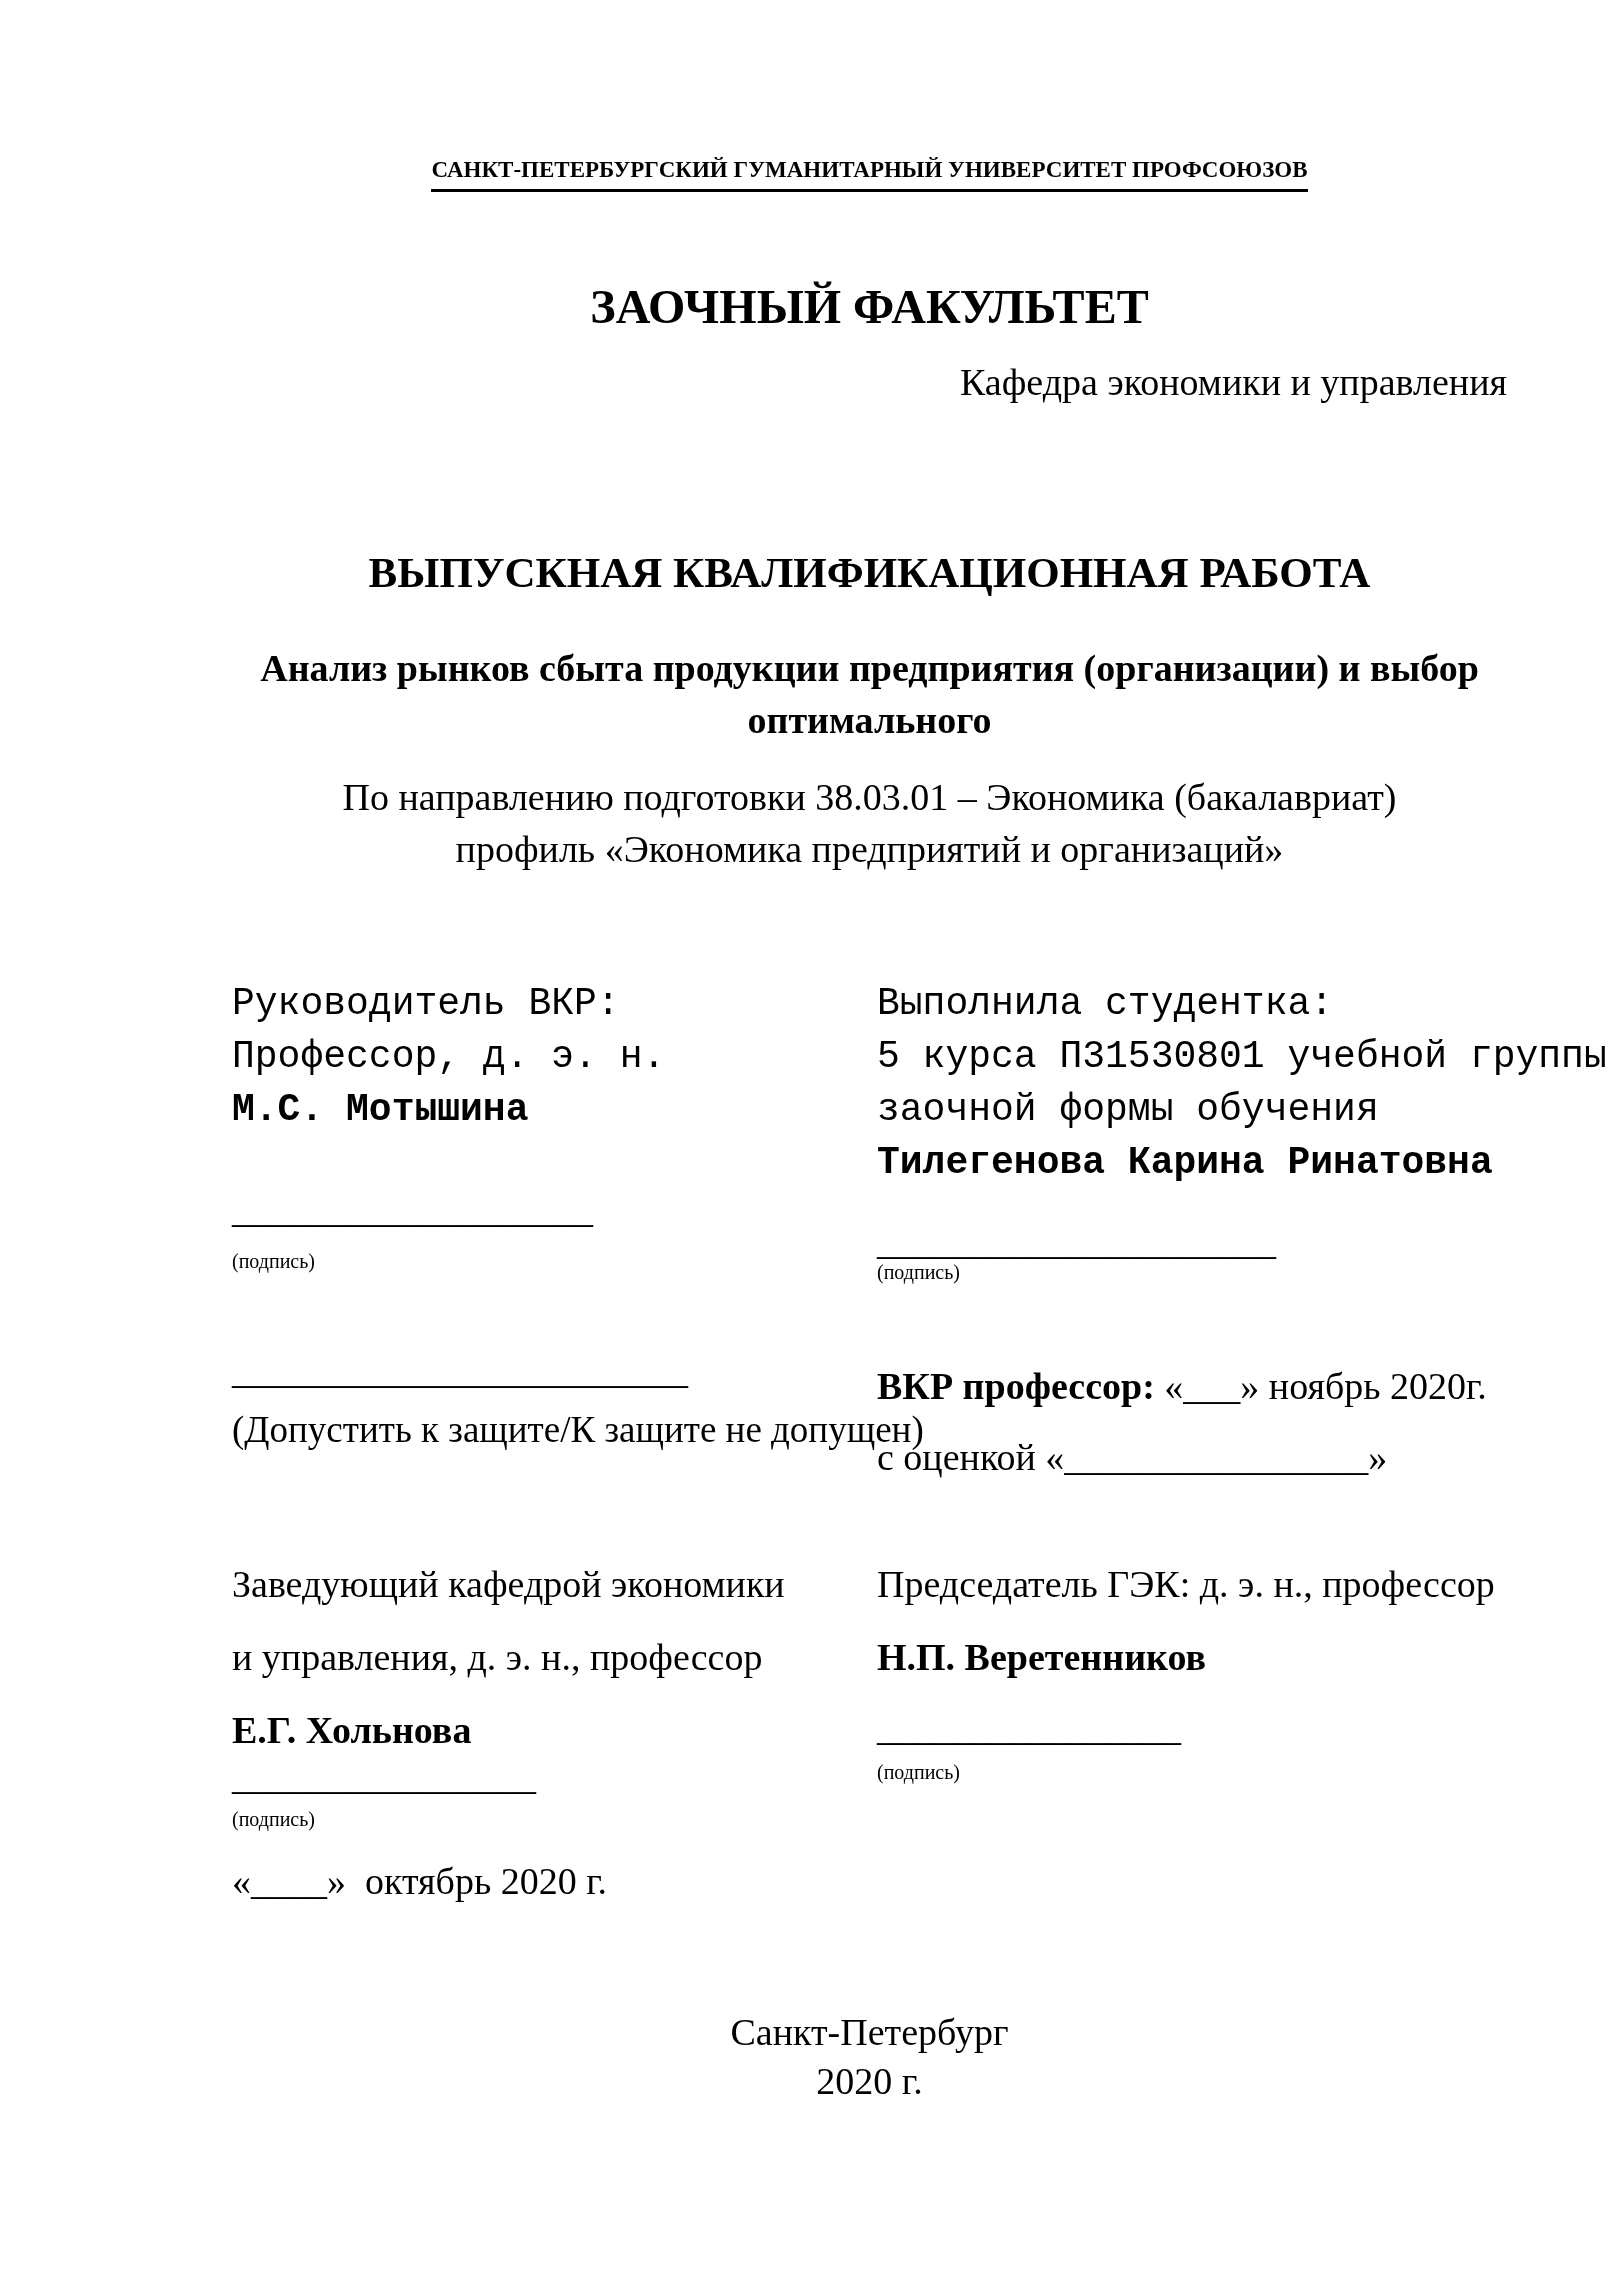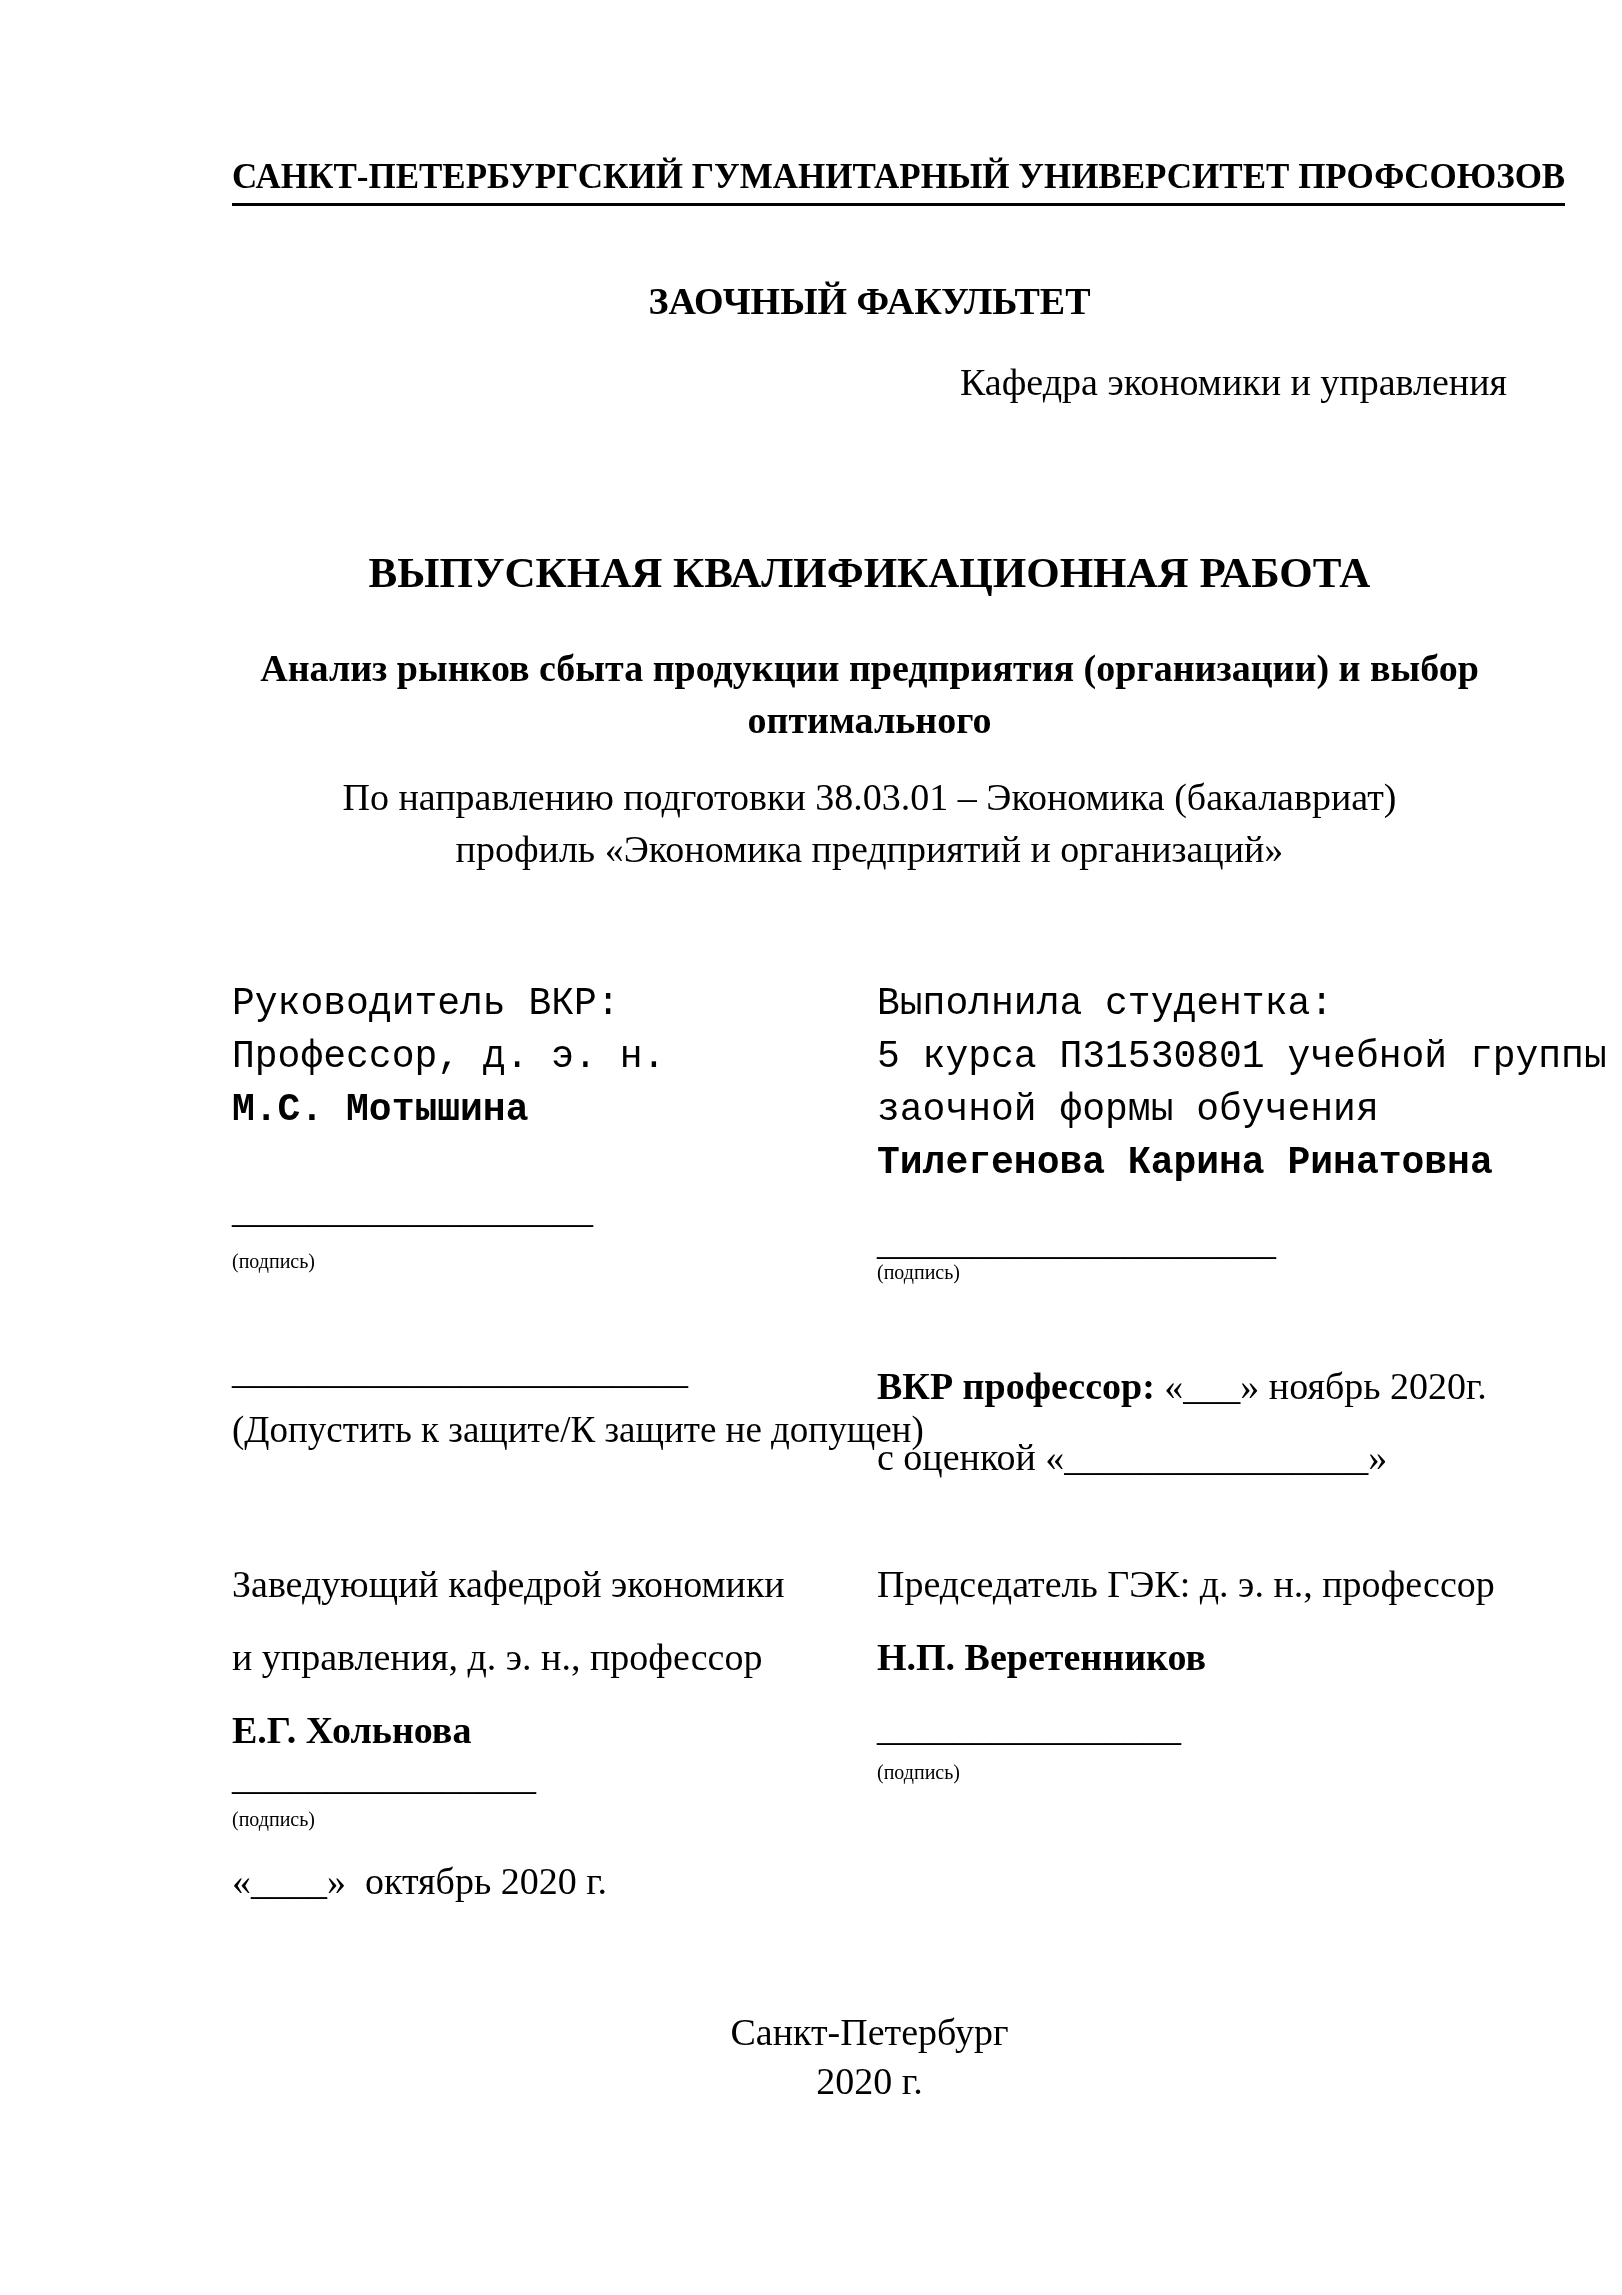--- a/index.html
+++ b/index.html
@@ -26,25 +26,25 @@
   .lh68{line-height:53px;font-family:Liberation Mono, monospace;}
   .lh66{line-height:52px;}
   .lh93{line-height:73px;}
   .lh62{line-height:49px;font-family:Liberation Serif, serif;}
 </style>
 </head>
 <body>
 
 <div class="page">
 
-  <div class="abs content-w center nowrap" style="top:157px;font-size:35px;">
+  <div class="abs content-w center nowrap" style="top:157px;font-size:23px;">
     <span class="underline-block bold">САНКТ-ПЕТЕРБУРГСКИЙ ГУМАНИТАРНЫЙ УНИВЕРСИТЕТ ПРОФСОЮЗОВ</span>
   </div>
 
-  <div class="abs content-w center bold" style="top:279px;font-size:38px;">ЗАОЧНЫЙ ФАКУЛЬТЕТ</div>
+  <div class="abs content-w center bold" style="top:279px;font-size:48px;">ЗАОЧНЫЙ ФАКУЛЬТЕТ</div>
 
   <div class="abs content-w right" style="top:360px;">Кафедра экономики и управления</div>
 
   <div class="abs content-w center bold nowrap" style="top:548px;font-size:43px;text-align:center;">ВЫПУСКНАЯ КВАЛИФИКАЦИОННАЯ РАБОТА</div>
 
   <div class="abs content-w center bold lh66" style="top:642px;">Анализ рынков сбыта продукции предприятия (организации) и выбор оптимального</div>
 
   <div class="abs content-w center lh66" style="top:771px;">
     <div>По направлению подготовки 38.03.01 – Экономика (бакалавриат)</div>
     <div>профиль «Экономика предприятий и организаций»</div>

